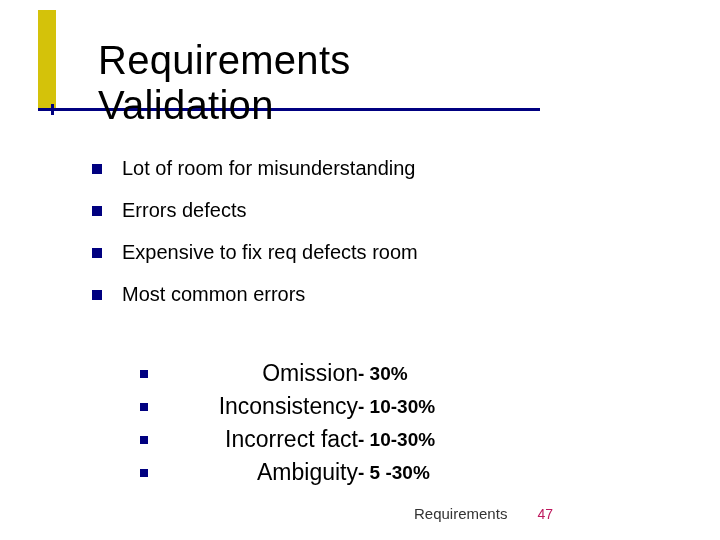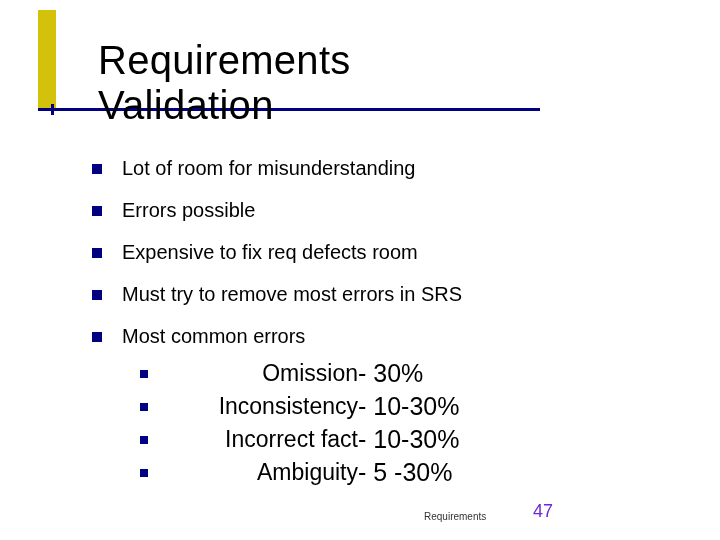--- a/index.html
+++ b/index.html
@@ -95,36 +95,37 @@
     background: #000080;
     flex: 0 0 auto;
     margin-right: 14px;
   }
   .l2-label {
     font-size: 23px;
     line-height: 31px;
     width: 196px;
   }
   .l2-value {
-    font-size: 25px;
+    font-size: 19px;
     line-height: 31px;
+    font-weight: bold;
   }
   .footer-label {
     position: absolute;
-    left: 424px;
+    left: 414px;
     bottom: 18px;
-    font-size: 10px;
+    font-size: 15px;
     color: #333;
   }
   .footer-page {
     position: absolute;
     right: 20px;
     bottom: 18px;
-    font-size: 18px;
-    color: #6d28d9;
+    font-size: 14px;
+    color: #be185d;
   }
 </style>
 </head>
 <body>
 
 <div class="slide">
 
   <div class="accent-vertical"></div>
   <div class="accent-cap"></div>
   <div class="underline"></div>
@@ -133,29 +134,25 @@
     <div class="title-text">Requirements Validation</div>
   </div>
 
   <div class="bullets-l1">
     <div class="l1-item">
       <div class="sq-l1"></div>
       <div class="l1-text">Lot of room for misunderstanding</div>
     </div>
     <div class="l1-item">
       <div class="sq-l1"></div>
-      <div class="l1-text">Errors possible</div>
+      <div class="l1-text">Errors defects</div>
     </div>
     <div class="l1-item">
       <div class="sq-l1"></div>
       <div class="l1-text">Expensive to fix req defects room</div>
-    </div>
-    <div class="l1-item">
-      <div class="sq-l1"></div>
-      <div class="l1-text">Must try to remove most errors in SRS</div>
     </div>
     <div class="l1-item">
       <div class="sq-l1"></div>
       <div class="l1-text">Most common errors</div>
     </div>
   </div>
 
   <div class="bullets-l2">
     <div class="l2-row">
       <div class="sq-l2"></div>

